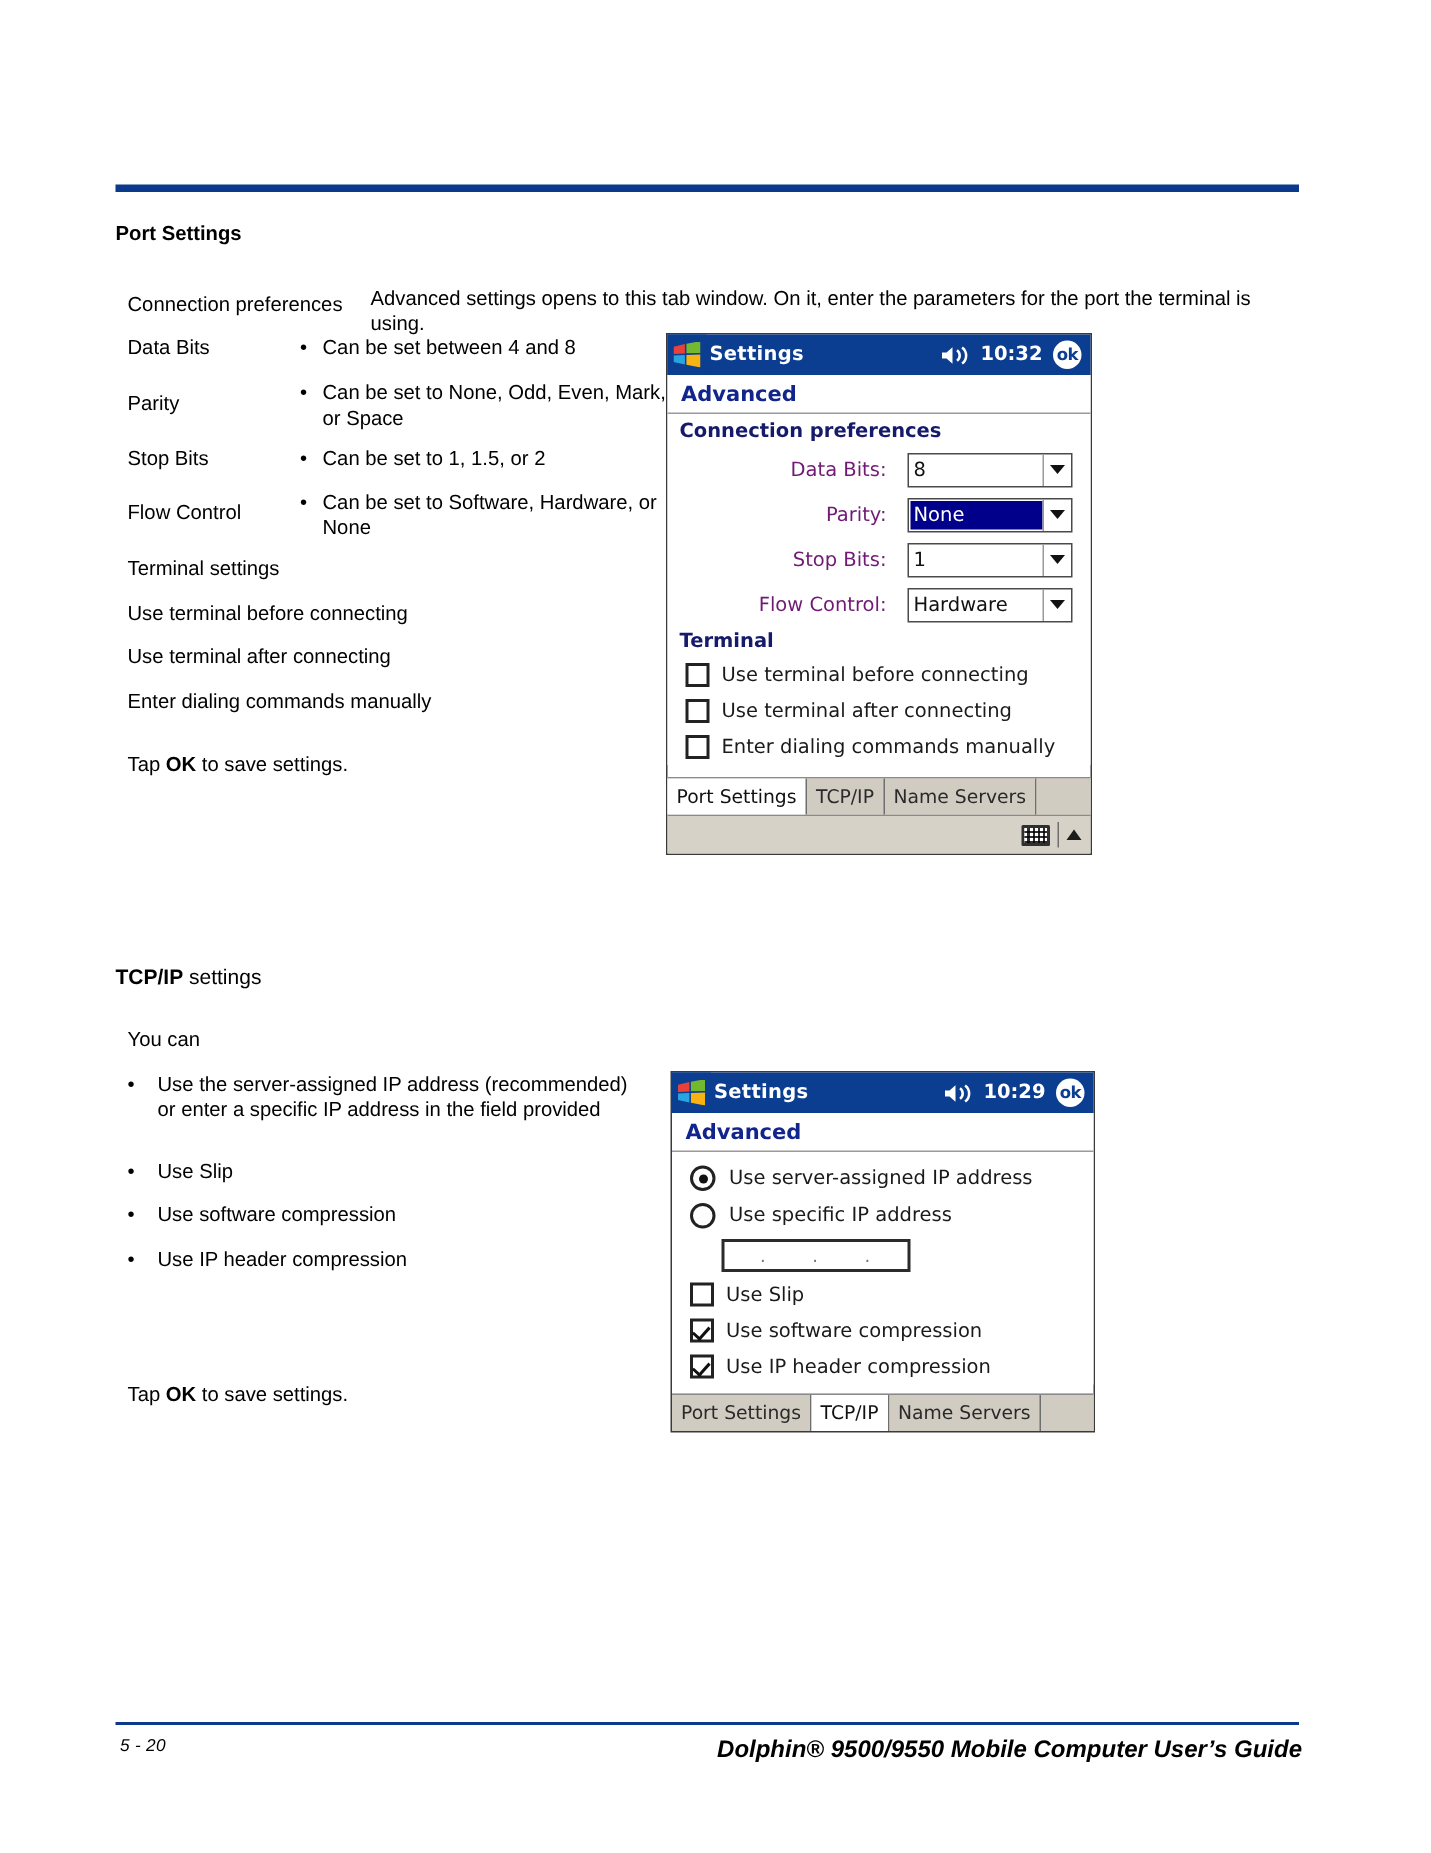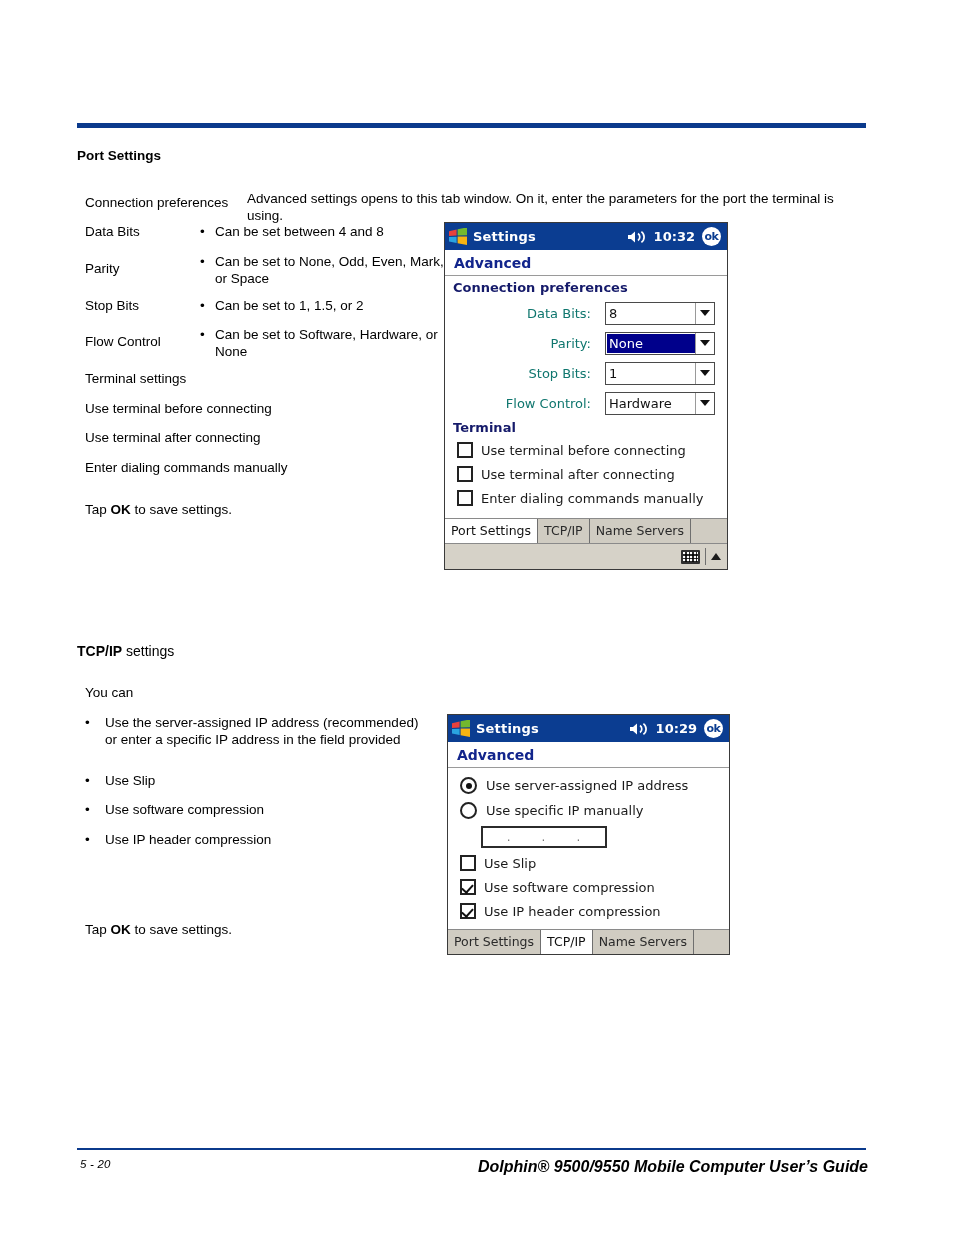--- a/index.html
+++ b/index.html
@@ -120,21 +120,21 @@
 
   .sect-head {
     color:#151a6a; font-weight:bold; font-size:13px;
     padding:4px 0 3px 8px;
   }
   .frow {
     display:flex; align-items:center; height:30px; padding:0 9px 0 0;
   }
   .frow .lbl {
     flex:0 0 160px; text-align:right; padding-right:14px;
-    font-size:13px; color:#0f766e;
+    font-size:13px; color:#701a75;
   }
   .combo {
     position:relative; width:110px; height:23px;
     border:1px solid #4a4a4a; background:#fff;
     display:flex; align-items:center;
     font-size:13px; color:#111;
   }
   .combo .val { padding-left:3px; flex:1; white-space:nowrap; }
   .combo.sel .val {
     background:#00008b; color:#ffffff;
@@ -406,21 +406,21 @@
     <div class="pda-subtitle">Advanced</div>
 
     <div class="pda-body" style="padding-top:5px">
 
       <div class="rbrow">
         <span class="radio on"></span>
         <span class="rl">Use server-assigned IP address</span>
       </div>
       <div class="rbrow">
         <span class="radio"></span>
-        <span class="rl">Use specific IP manually</span>
+        <span class="rl">Use specific IP address</span>
       </div>
 
       <div class="ipfield">
         <span></span>
         <span>.</span>
         <span></span>
         <span>.</span>
         <span></span>
         <span>.</span>
         <span></span>

